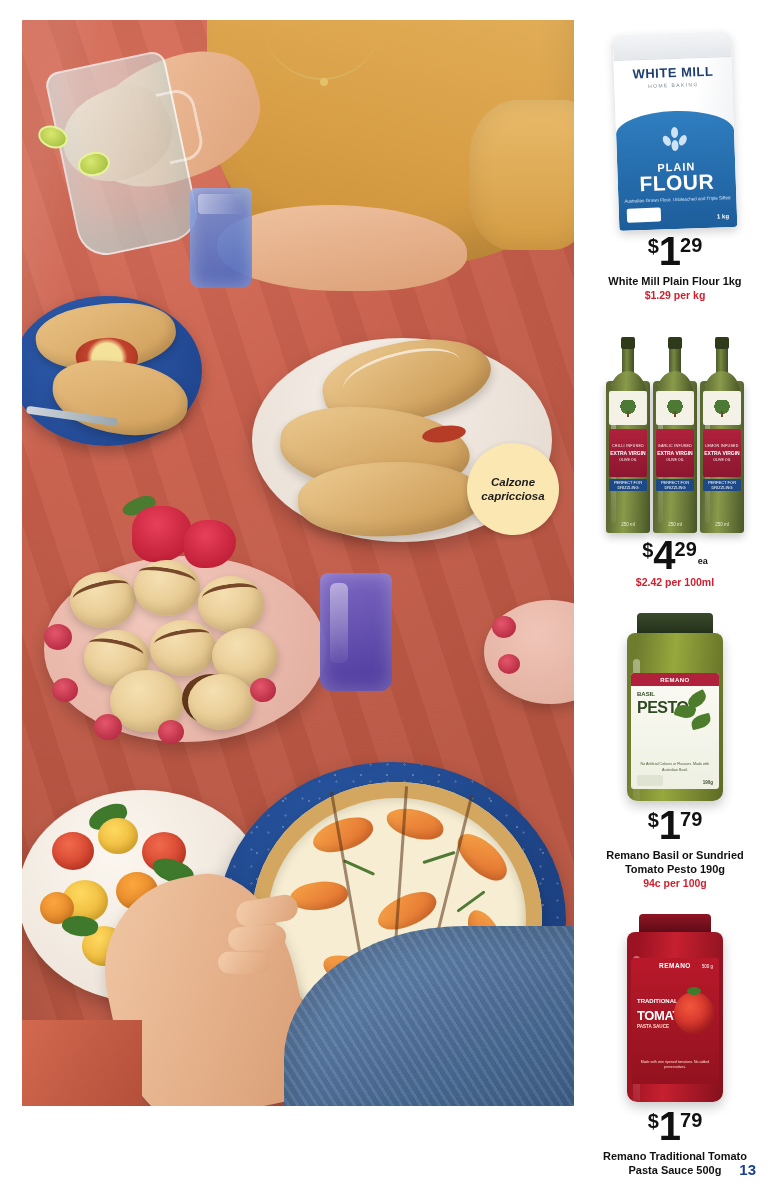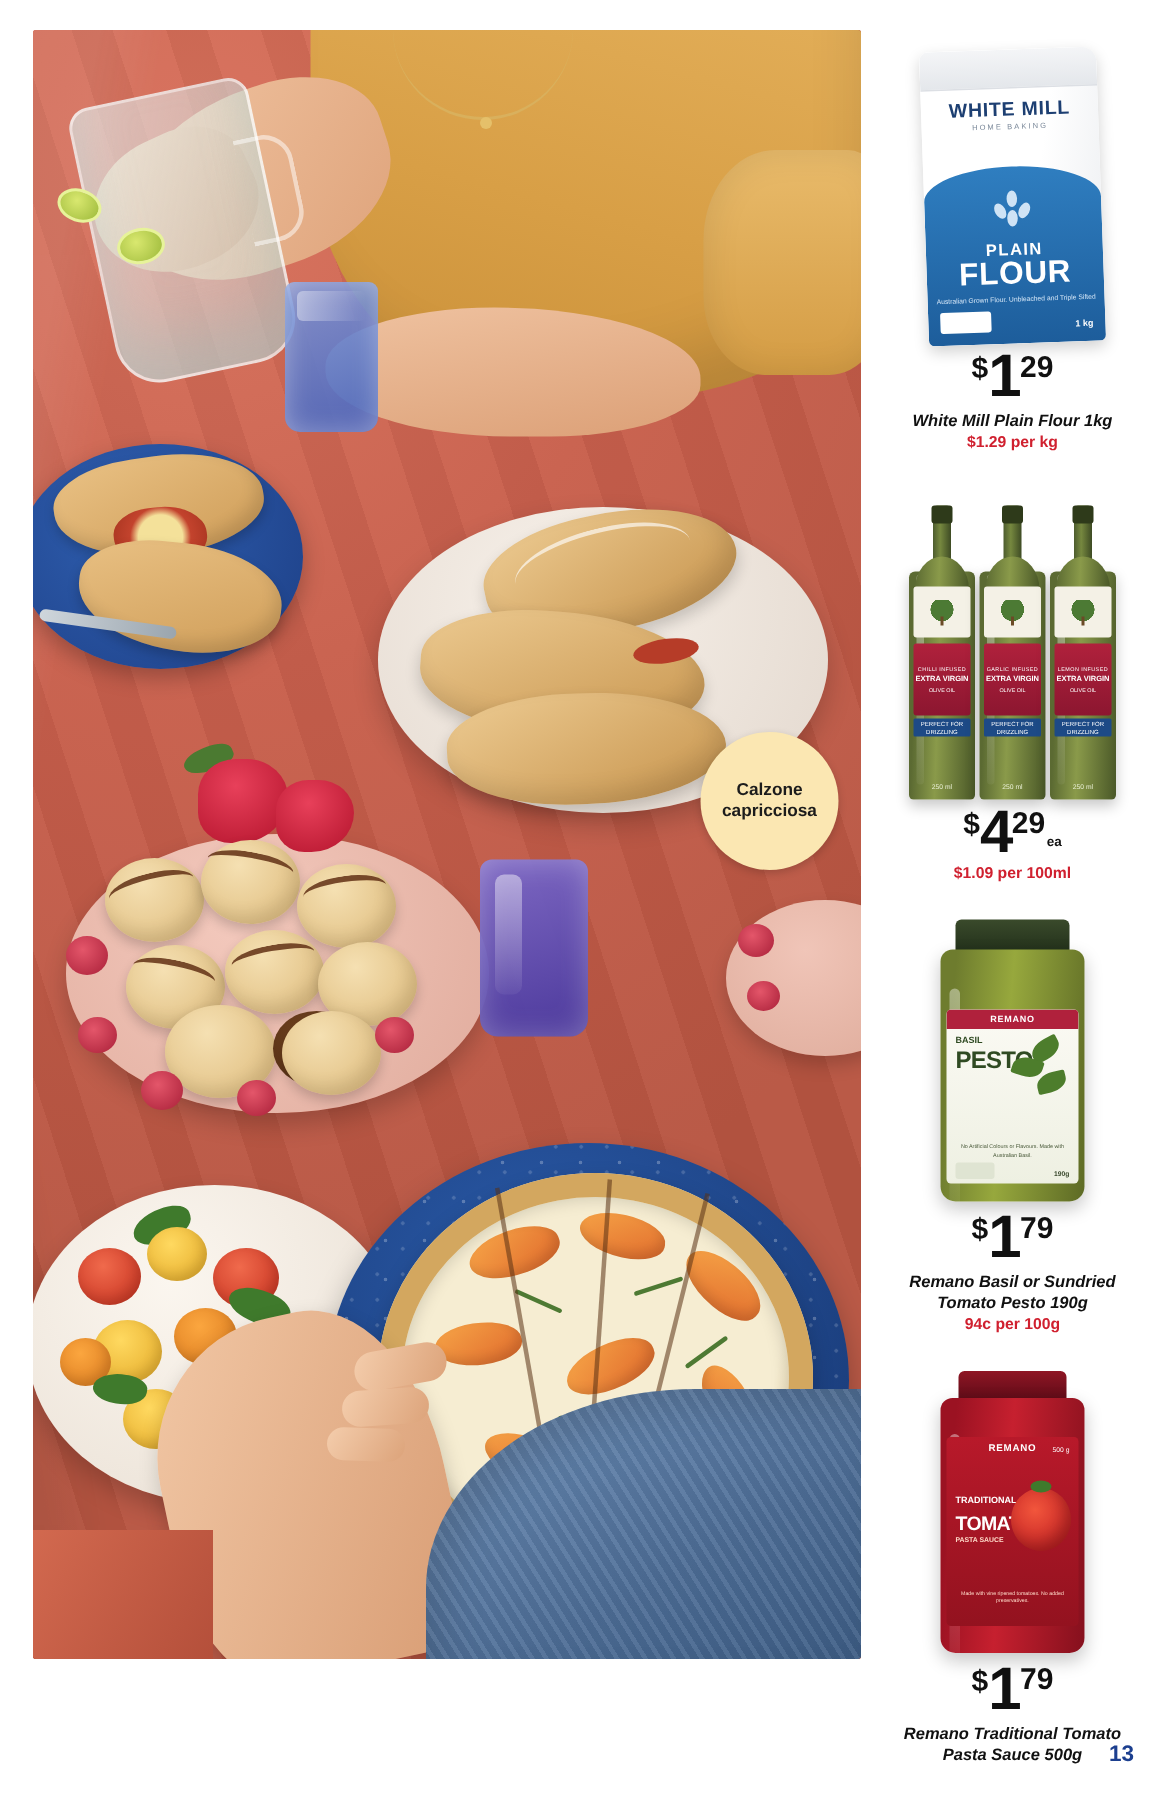--- a/index.html
+++ b/index.html
@@ -406,21 +406,21 @@
     border-radius:50%;
     display:flex; align-items:center; justify-content:center;
     text-align:center;
     color:#1c1c1c;
     font-weight:bold;
     font-size:11.5px;
     line-height:1.25;
     padding:6px;
     box-shadow:0 2px 6px rgba(0,0,0,.18);
   }
-  .callout.calzone { left:445px; top:468px; width:92px; height:92px; }
+  .callout.calzone { left:445px; top:423px; width:92px; height:92px;font-style:italic; }
   .callout.dough   { left:215px; top:638px; width:90px; height:90px; }
   .callout.pizza   { left:258px; top:938px; width:100px; height:100px; }
 
   
   .products {
     width: 175px;
     display:flex;
     flex-direction:column;
     gap: 10px;
     padding-top: 4px;
@@ -444,21 +444,20 @@
   .price .cur { font-size: 20px; margin-top: 5px; }
   .price .big { font-size: 40px; letter-spacing:-1px; }
   .price .cents { font-size: 20px; margin-top: 4px; text-align: center; }
   .price .ea { font-size: 9px; margin-top: 22px; margin-left:1px; font-weight:bold; }
   .pname {
     font-size: 11px;
     font-weight: bold;
     line-height: 1.28;
     color:#111;
     margin-top: 3px;
-    font-style: italic;
   }
   .punit {
     font-size: 10.5px;
     font-weight: bold;
     color:#d0202f;
     margin-top: 1px;
   }
 
   
   .flour-bag {
@@ -911,21 +910,21 @@
               <div class="label-bot">PERFECT FOR DRIZZLING</div>
             </div>
           </div>
         </div>
         <div class="price">
           <span class="cur">$</span>
           <span class="big">4</span>
           <span class="cents">29</span>
           <span class="ea">ea</span>
         </div>
-        <div class="punit">$1.09 per 100ml</div>
+        <div class="punit">$2.42 per 100ml</div>
       </div>
 
       <div class="product">
         <div class="shot">
           <div class="pesto-jar">
             <div class="lid"></div>
             <div class="jar">
               <div class="gloss"></div>
               <div class="label">
                 <div class="rband">REMANO</div>

